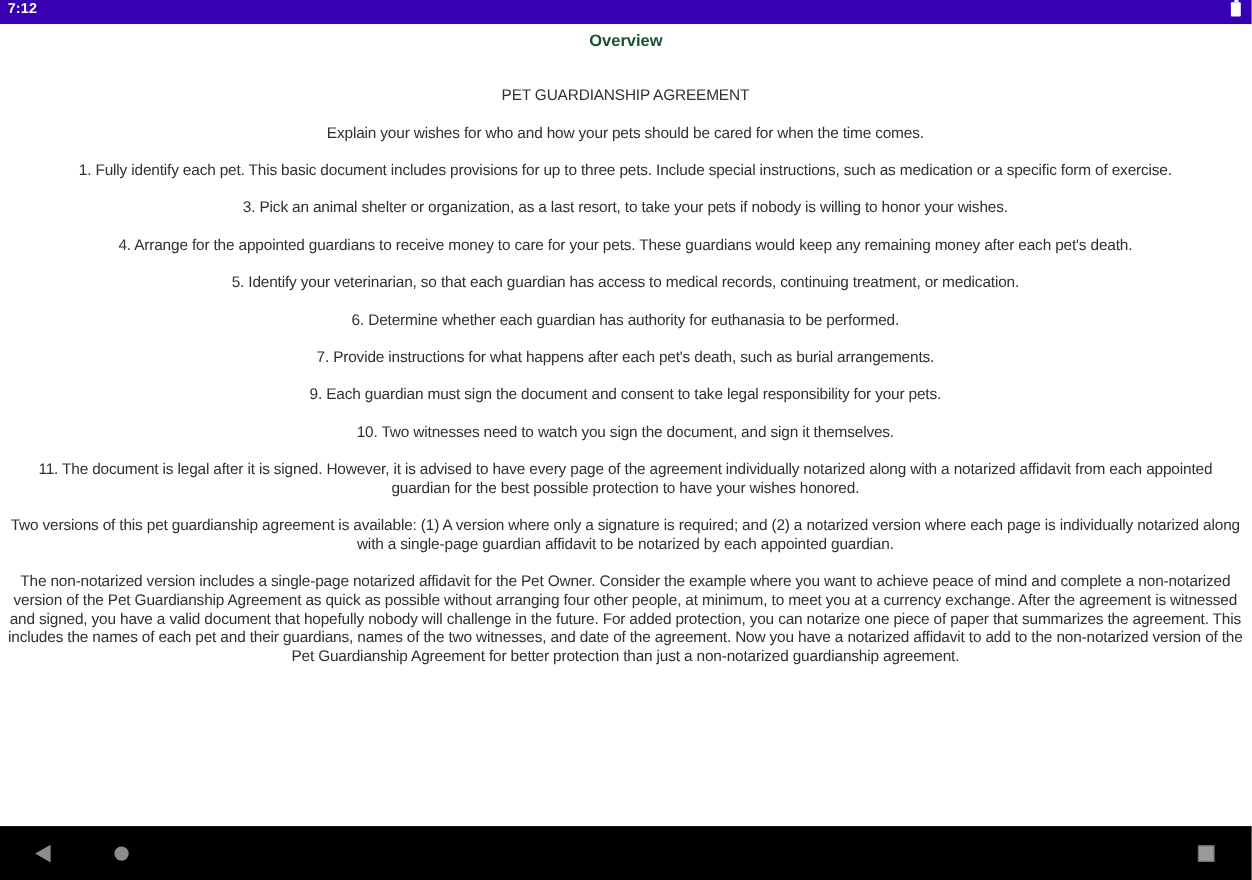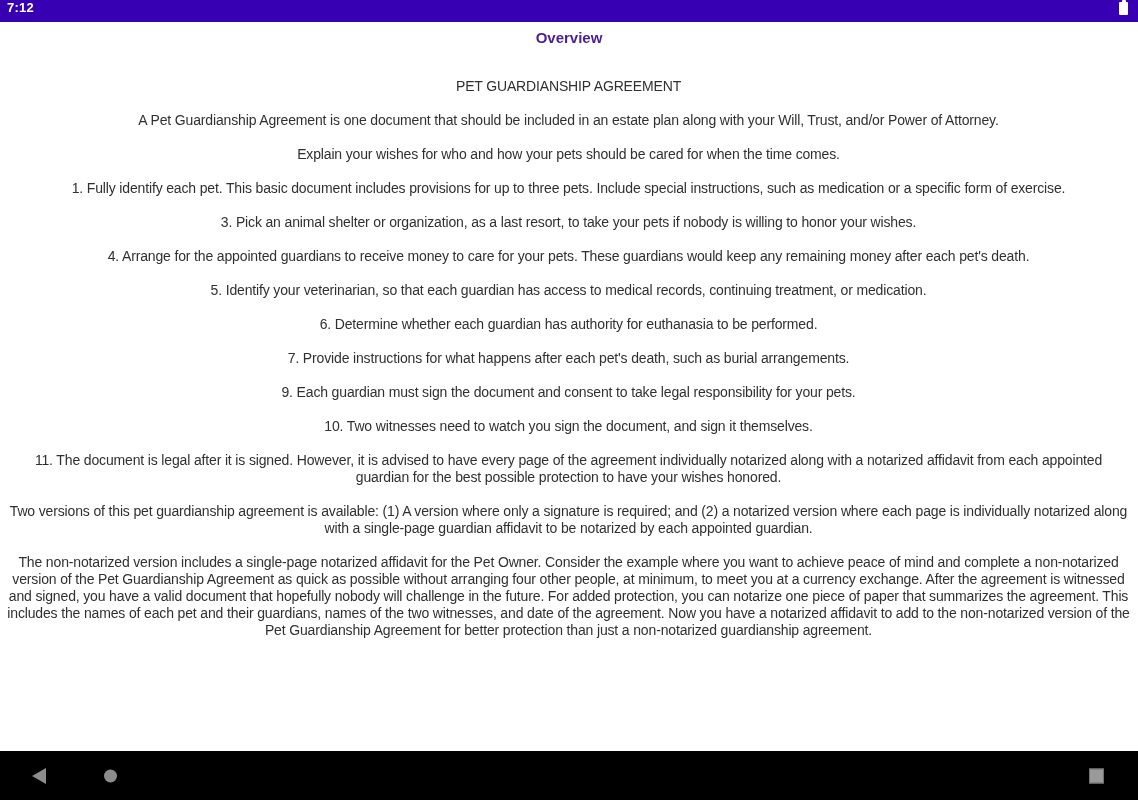--- a/index.html
+++ b/index.html
@@ -24,21 +24,21 @@
   .battery { display: flex; flex-direction: column; align-items: center; }
   .battery-cap { width: 4px; height: 2px; background: #ffffff; border-radius: 1px 1px 0 0; }
   .battery-body { width: 9px; height: 13px; background: #ffffff; border-radius: 1px; }
 
   
   .app-bar {
     position: absolute; top: 22px; left: 0; right: 0; height: 30px;
     background: #ffffff;
     display: flex; align-items: center; justify-content: center;
   }
-  .app-title { font-size: 15px; font-weight: bold; color: #4c1d95; }
+  .app-title { font-size: 15px; font-weight: bold; color: #14532d; }
 
   
   .content {
     position: absolute; top: 52px; bottom: 49px; left: 0; right: 0;
     padding: 26px 8px 0 7px;
     overflow: hidden;
     text-align: center;
   }
   .content p {
     font-size: 14px; line-height: 17px; letter-spacing: -0.15px;
@@ -80,21 +80,20 @@
       <span class="battery-body"></span>
     </span>
   </header>
 
   <div class="app-bar">
     <h1 class="app-title">Overview</h1>
   </div>
 
   <main class="content">
     <p>PET GUARDIANSHIP AGREEMENT</p>
-    <p>A Pet Guardianship Agreement is one document that should be included in an estate plan along with your Will, Trust, and/or Power of Attorney.</p>
     <p>Explain your wishes for who and how your pets should be cared for when the time comes.</p>
     <p>1. Fully identify each pet. This basic document includes provisions for up to three pets. Include special instructions, such as medication or a specific form of exercise.</p>
     <p>3. Pick an animal shelter or organization, as a last resort, to take your pets if nobody is willing to honor your wishes.</p>
     <p>4. Arrange for the appointed guardians to receive money to care for your pets. These guardians would keep any remaining money after each pet's death.</p>
     <p>5. Identify your veterinarian, so that each guardian has access to medical records, continuing treatment, or medication.</p>
     <p>6. Determine whether each guardian has authority for euthanasia to be performed.</p>
     <p>7. Provide instructions for what happens after each pet's death, such as burial arrangements.</p>
     <p>9. Each guardian must sign the document and consent to take legal responsibility for your pets.</p>
     <p>10. Two witnesses need to watch you sign the document, and sign it themselves.</p>
     <p>11. The document is legal after it is signed. However, it is advised to have every page of the agreement individually notarized along with a notarized affidavit from each appointed guardian for the best possible protection to have your wishes honored.</p>

